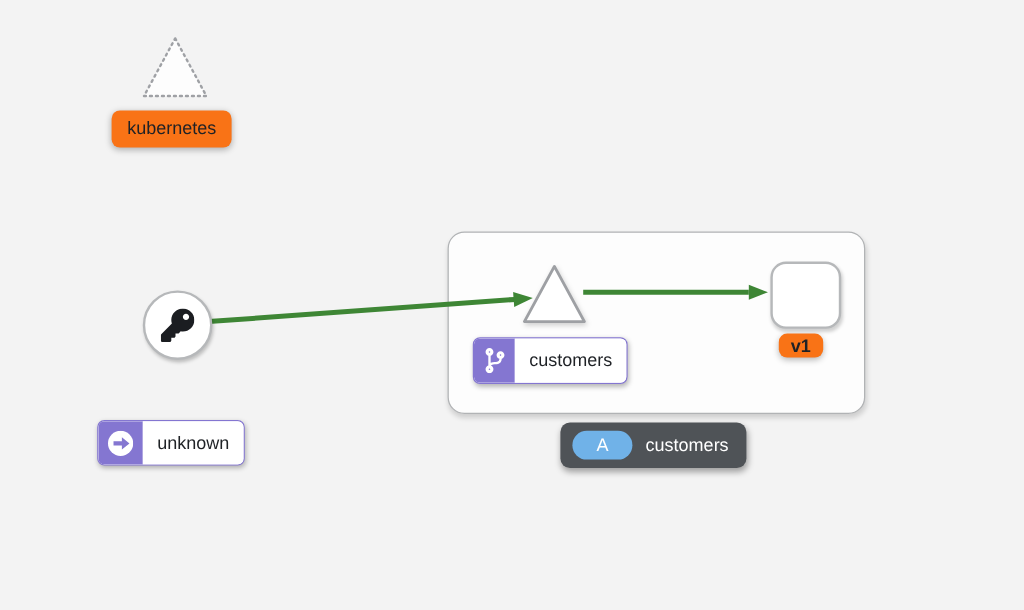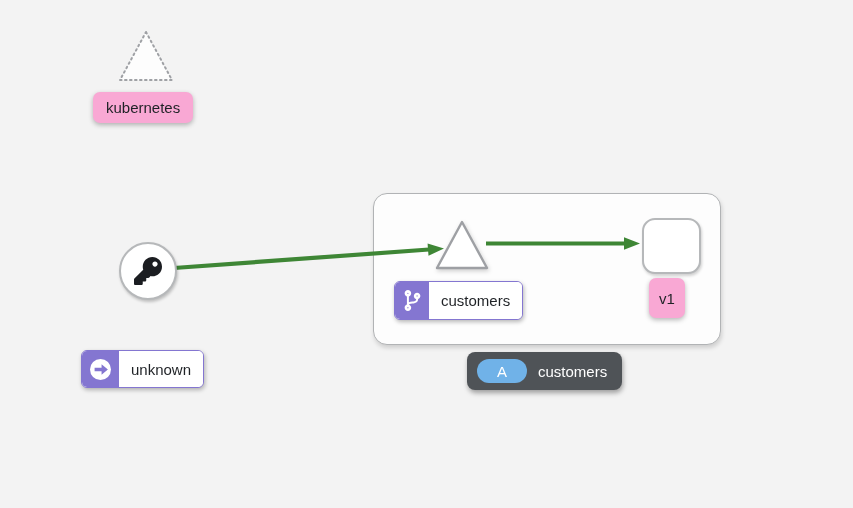--- a/index.html
+++ b/index.html
@@ -38,30 +38,30 @@
   .square-node{
     left:642px;top:218px;width:55px;height:52px;
     background:#ffffff;
     border:2px solid #b6b8ba;
     border-radius:13px;
     box-shadow:1px 2px 3px rgba(0,0,0,0.18);
   }
 
   
   .plain-label{
-    background:#f9a8d4;
+    background:#f97316;
     border-radius:7px;
     box-shadow:0 2px 5px rgba(0,0,0,0.28);
     color:#1f2226;
     font-size:15px;
     display:inline-flex;align-items:center;justify-content:center;
     white-space:nowrap;
   }
   .kubernetes-label{left:93px;top:92px;height:31px;padding:0 13px;}
-  .v1-label{left:649px;top:278px;height:40px;padding:0 10px;}
+  .v1-label{left:649px;top:278px;height:20px;padding:0 10px;font-weight:bold;}
 
   
   .badge-label{
     display:inline-flex;align-items:stretch;
     background:#ffffff;
     border:1.5px solid #8476d1;
     border-radius:6px;
     box-shadow:1px 2px 4px rgba(0,0,0,0.28);
     overflow:hidden;
     font-size:15px;color:#1f2226;

